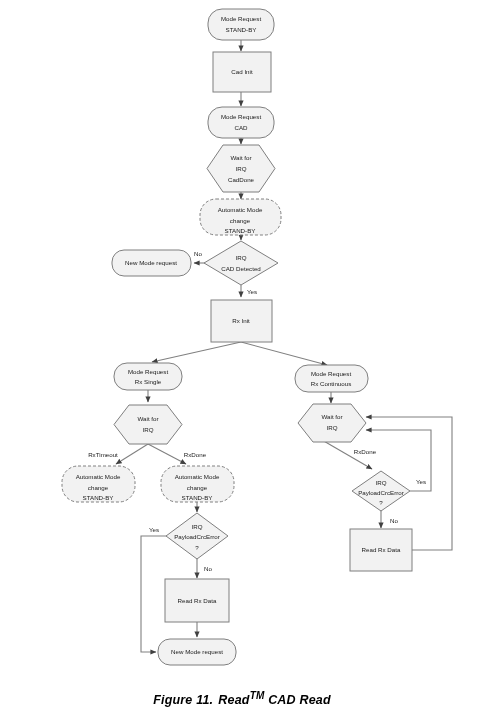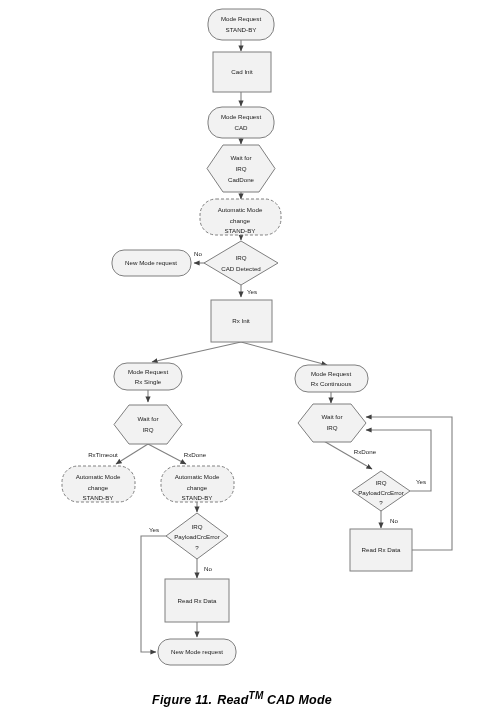--- a/index.html
+++ b/index.html
@@ -248,16 +248,16 @@
     </g>
 
     <g>
       <rect class="node-shape" x="350" y="529" width="62" height="42"></rect>
       <text class="node-label" x="381" y="550">Read Rx Data</text>
     </g>
 
   </svg>
 
   <div class="caption">
-    <span class="fignum">Figure 11.</span><span>Read</span><sup>TM</sup><span> CAD Mode</span>
+    <span class="fignum">Figure 11.</span><span>Read</span><sup>TM</sup><span> CAD Read</span>
   </div>
 
 </div>
 
 </body></html>

